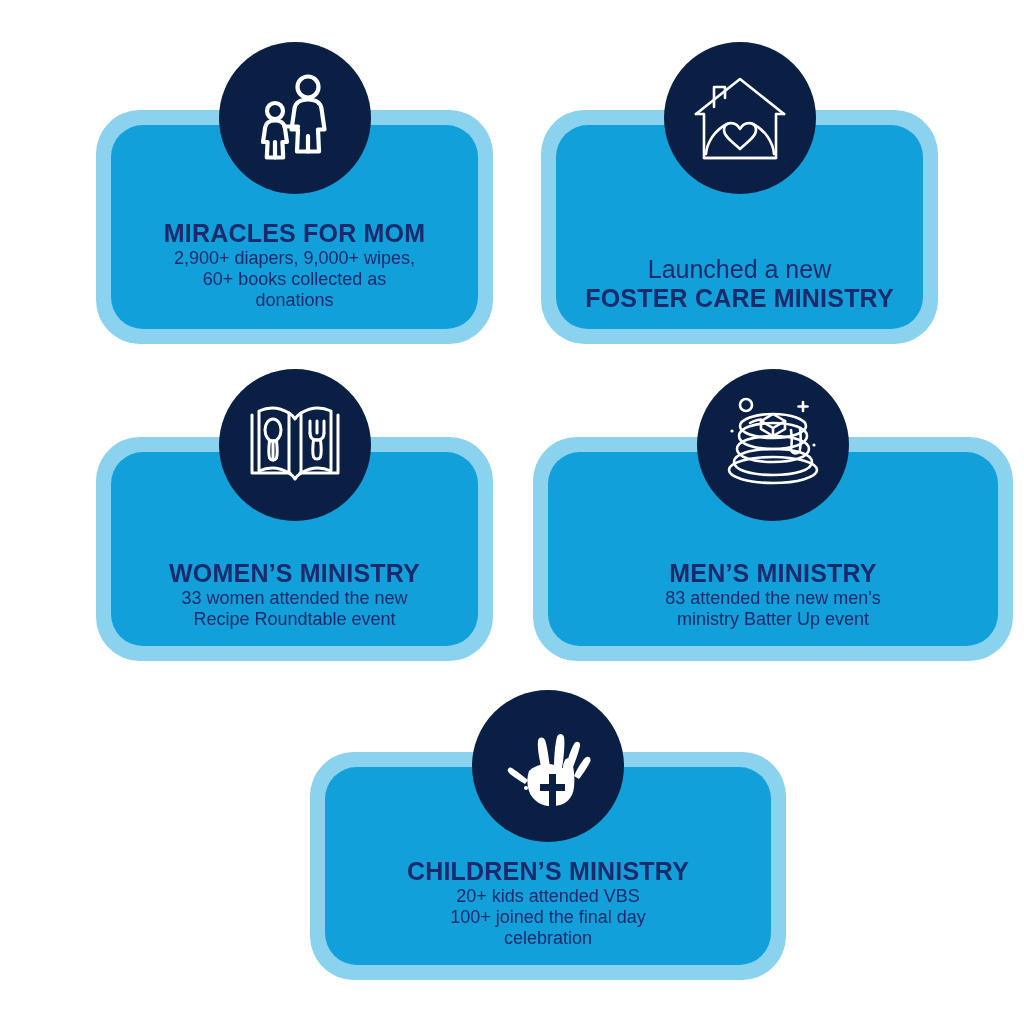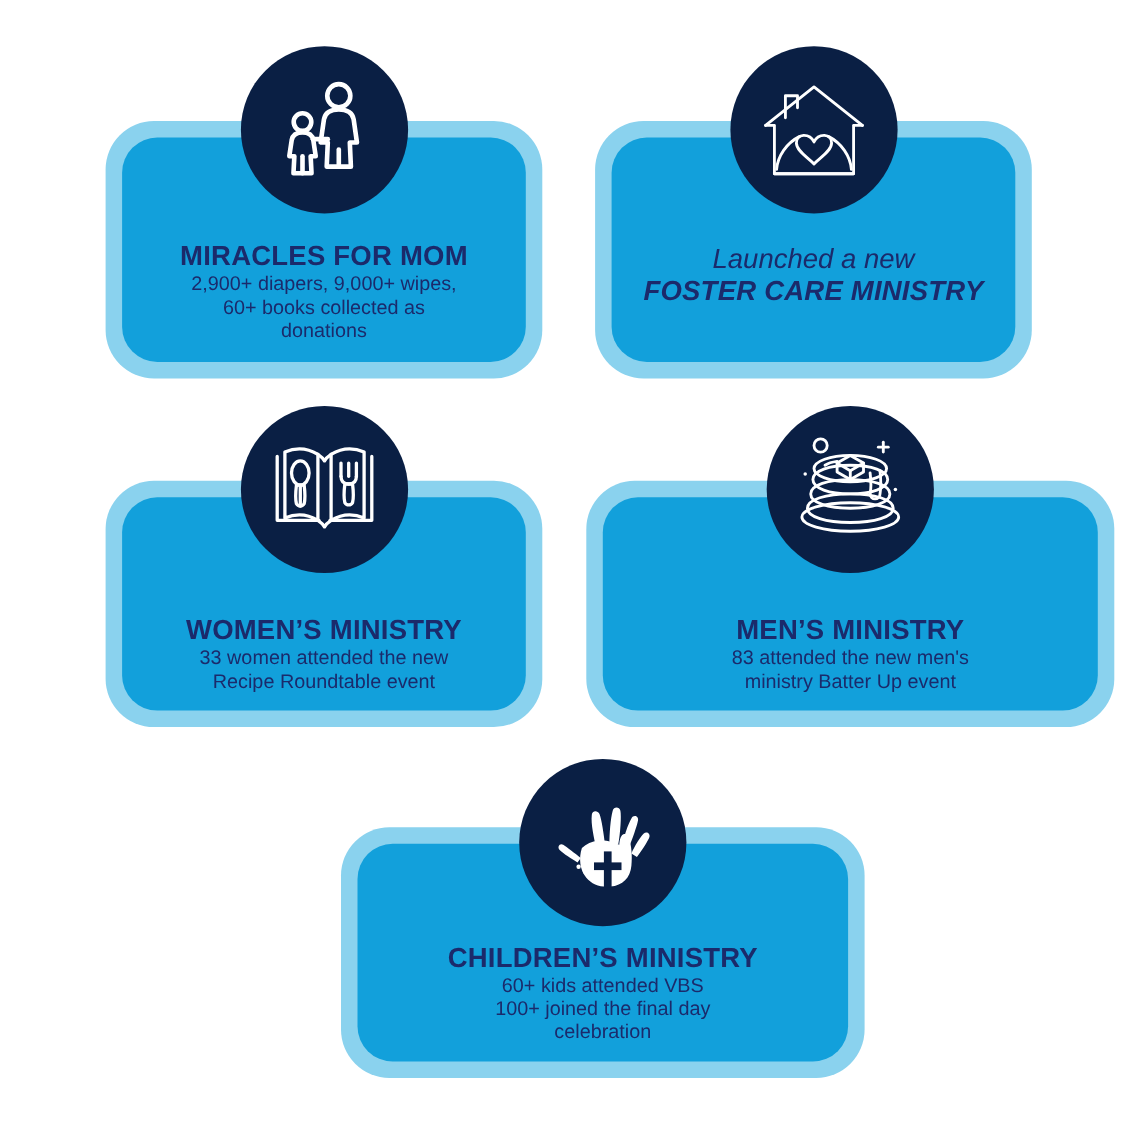--- a/index.html
+++ b/index.html
@@ -77,21 +77,21 @@
     font-weight: normal;
     margin: 0;
   }
   
   #card-mom       { left: 96px;  top: 110px; width: 397px; height: 234px; }
   #card-mom .badge{ left: 50%;   top: -68px; transform: translateX(-50%); }
   #card-mom .card-inner { padding-bottom: 18px; }
 
   #card-foster       { left: 541px; top: 110px; width: 397px; height: 234px; }
   #card-foster .badge{ left: 50%;   top: -68px; transform: translateX(-50%); }
-  #card-foster .card-inner { justify-content: center; padding-top: 64px; font-style: italic; }
+  #card-foster .card-inner { justify-content: flex-end; padding-top: 64px; }
 
   #card-women        { left: 96px;  top: 437px; width: 397px; height: 224px; }
   #card-women .badge { left: 50%;   top: -68px; transform: translateX(-50%); }
 
   #card-men          { left: 533px; top: 437px; width: 480px; height: 224px; }
   #card-men .badge   { left: 50%;   top: -68px; transform: translateX(-50%); }
 
   #card-children        { left: 310px; top: 752px; width: 476px; height: 228px; }
   #card-children .badge { left: 50%;   top: -62px; transform: translateX(-50%); }
 </style>
@@ -262,21 +262,21 @@
         <g fill="#0A1F44" stroke="none">
           <rect x="53" y="60" width="7" height="33"></rect>
           <rect x="44" y="70" width="25" height="7"></rect>
         </g>
       </svg>
     </div>
     <div class="card-inner">
       <div class="txt">
         <p class="title">CHILDREN’S MINISTRY</p>
         <p class="body">
-          <span>60+ kids attended VBS</span>
+          <span>20+ kids attended VBS</span>
           <span>100+ joined the final day</span>
           <span>celebration</span>
         </p>
       </div>
     </div>
   </div>
 
 </div>
 
 </body></html>

